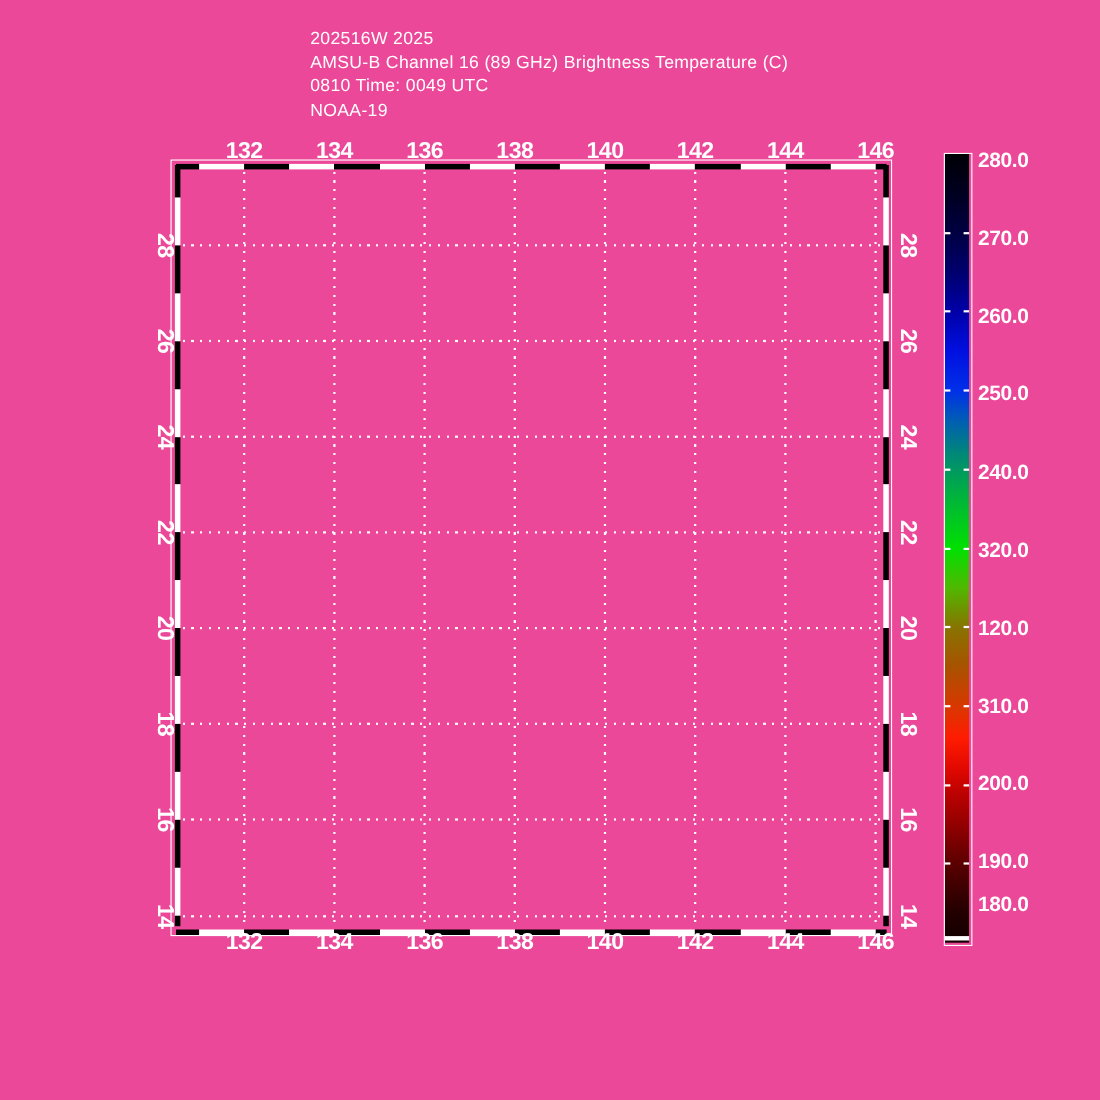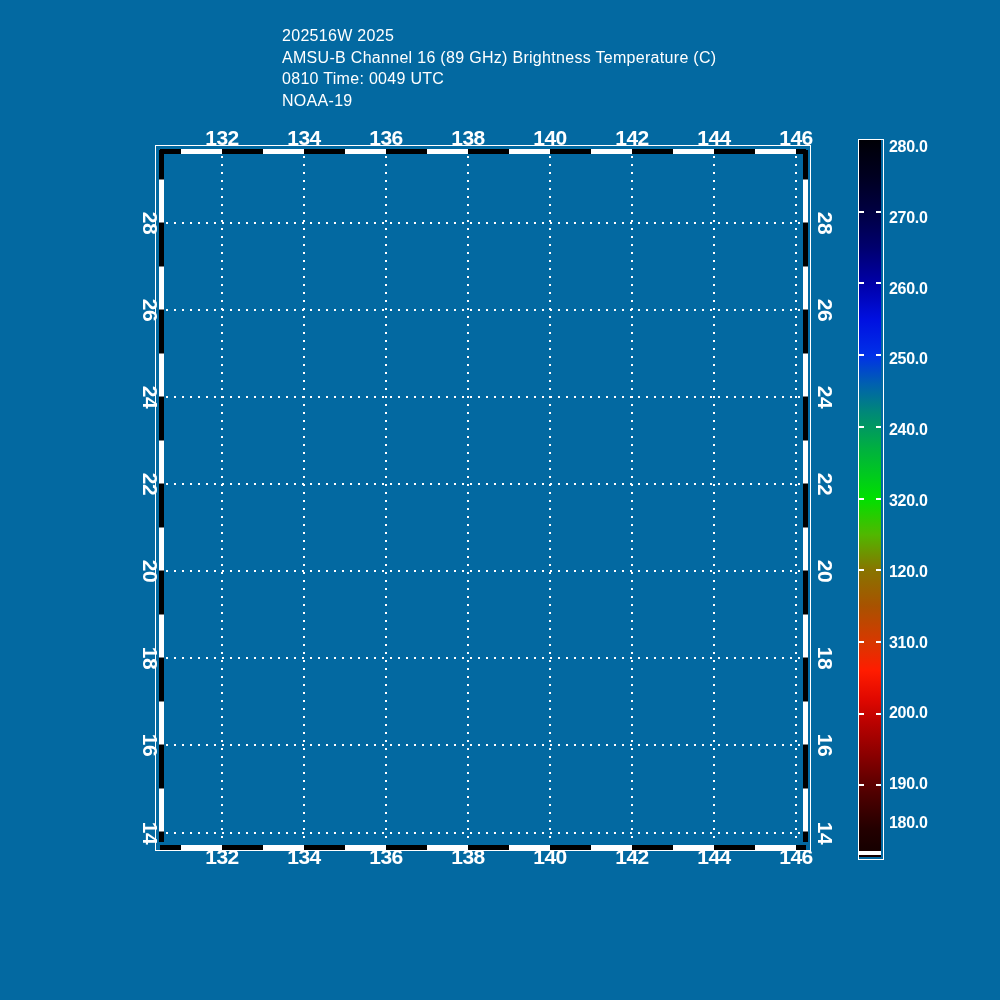--- a/index.html
+++ b/index.html
@@ -1,16 +1,16 @@
 <!DOCTYPE html>
 <html><head>
 <meta charset="utf-8">
 <style>
   html,body{margin:0;padding:0;background:#000;}
-  #plot{position:relative;width:1000px;height:1000px;background:#0369a1;overflow:hidden;
+  #plot{position:relative;width:1000px;height:1000px;background:#ec4899;overflow:hidden;
         font-family:"Liberation Sans",sans-serif;}
   .hdr{position:absolute;left:282px;top:25px;color:#fff;font-size:16px;font-weight:400;
        line-height:21.5px;letter-spacing:.3px;white-space:pre;}
   .frameline{position:absolute;left:155px;top:145px;width:656px;height:706px;
        border:1px solid #fff;box-sizing:border-box;}
   .bar-h{position:absolute;left:160px;width:646px;height:5px;
        background-image:repeating-linear-gradient(to right,#fff 0 41px,#000 41px 82px);
        background-position:21px 0;}
   .bar-v{position:absolute;top:150px;width:5px;height:692px;
        background-image:repeating-linear-gradient(to bottom,#fff 0 43.5px,#000 43.5px 87px);
@@ -27,21 +27,21 @@
   .cbgrad{position:absolute;left:859px;top:140px;width:22px;height:717px;
        background:linear-gradient(to bottom,
          #000006 0%, #000020 5%, #000042 10%, #00006e 15%, #0000a8 20%,
          #0010e0 25%, #0030e8 30%, #0060b0 34%, #008878 38%, #00b040 43%,
          #00e000 50%, #50b800 55%, #887400 60%, #a85200 65%, #d83800 70%,
          #ff1c00 74%, #e00800 78%, #bc0200 81%, #880000 86%, #500000 91%,
          #240000 96%, #120000 100%);}
   .cbwhite{position:absolute;left:859px;top:851px;width:22px;height:4px;background:#fff;}
   .cbtick{position:absolute;width:5px;height:2px;background:#fff;}
   .cblab{position:absolute;left:889px;width:70px;height:22px;color:#fff;
-       font-size:16px;font-weight:700;line-height:22px;letter-spacing:-.3px;}
+       font-size:19px;font-weight:700;line-height:22px;letter-spacing:-.3px;}
 </style>
 </head>
 <body>
 
 <div id="plot">
 
   <div>
     <div class="hdr" style="top:25px">202516W 2025</div>
     <div class="hdr" style="top:46.5px">AMSU-B Channel 16 (89 GHz) Brightness Temperature (C)</div>
     <div class="hdr" style="top:68px">0810 Time: 0049 UTC</div>

